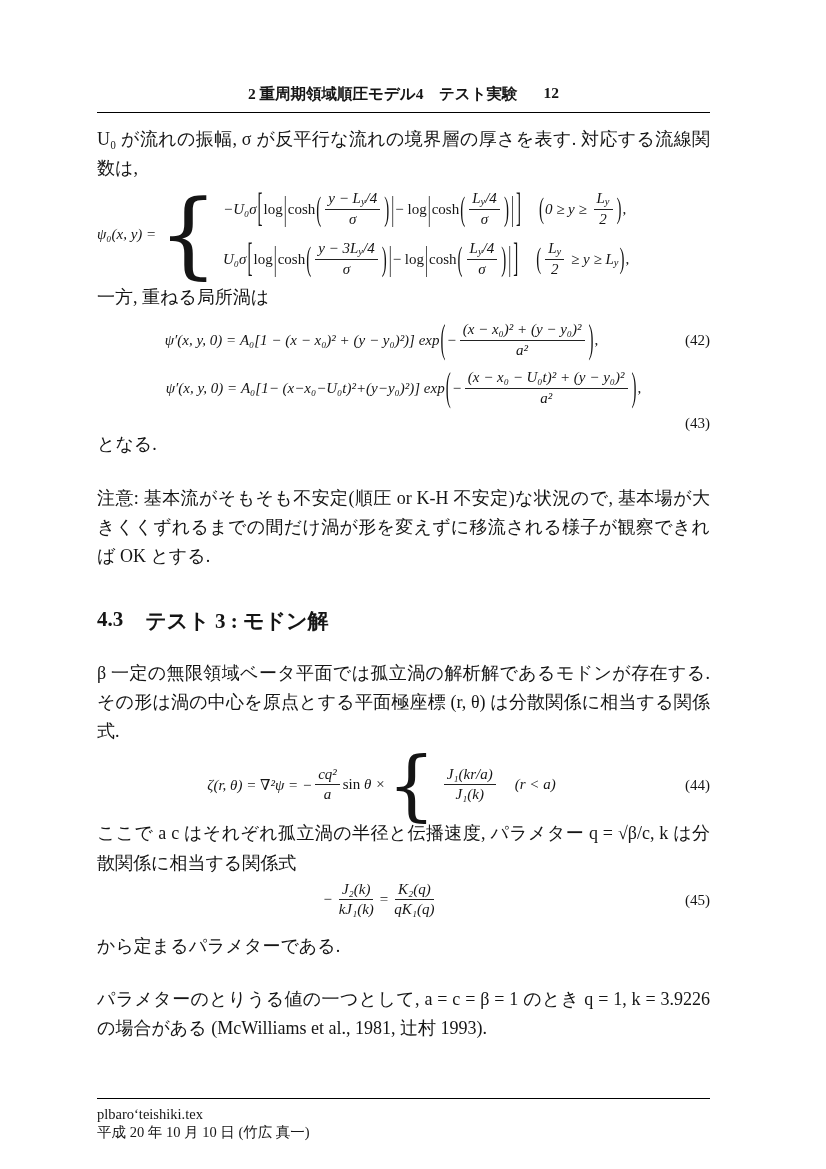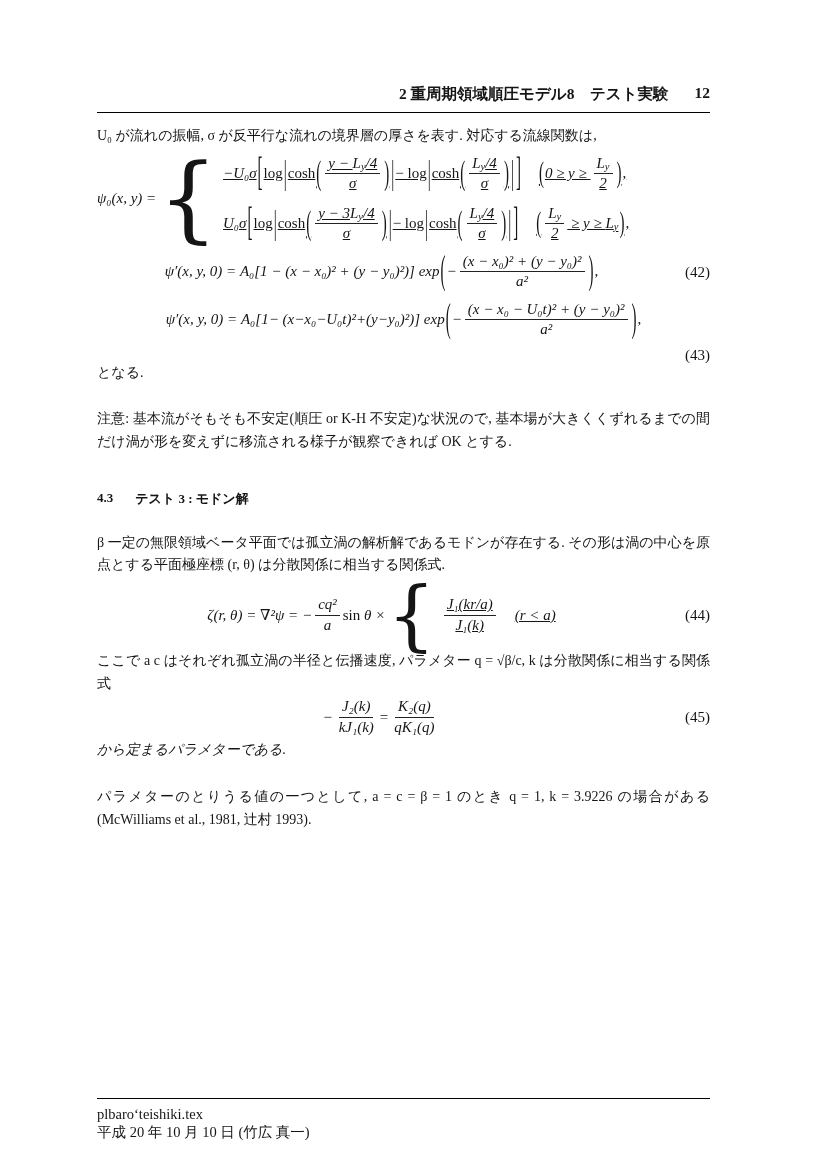--- a/index.html
+++ b/index.html
@@ -1,63 +1,63 @@
 <!DOCTYPE html>
 <html><head>
 <meta charset="utf-8">
 <style>
   html,body{margin:0;padding:0;background:#ffffff;}
   .page{position:relative;width:826px;height:1169px;box-sizing:border-box;
         background:#fff;color:#151515;overflow:hidden;
         padding:84px 116px 0 97px;
         font-family:"Liberation Serif","DejaVu Serif",serif;font-size:15px;}
   
-  .header{display:flex;justify-content:flex-end;align-items:flex-end;
+  .header{display:flex;justify-content:center;align-items:flex-end;
           font-weight:bold;font-size:15.5px;border-bottom:1.5px solid #000;padding-bottom:7px;}
   .hr-group{display:flex;gap:26px;}
   .footer{position:absolute;left:97px;right:116px;top:1098px;border-top:1px solid #000;
           padding-top:7px;display:flex;justify-content:space-between;font-size:14.5px;flex-direction:column;}
   
-  .body-p{margin:0;margin-top:12px;line-height:1.62;text-align:justify;font-size:14px;}
+  .body-p{margin:0;margin-top:12px;line-height:1.62;text-align:justify;font-size:18px;}
   .tight{margin-top:4px;}
   .note{margin-top:24px;}
-  .sec{margin:36px 0 0 0;font-size:13px;font-weight:bold;display:flex;gap:22px;
+  .sec{margin:36px 0 0 0;font-size:21px;font-weight:bold;display:flex;gap:22px;
        font-family:"Liberation Serif","DejaVu Serif",serif;}
   
   .eqwrap{position:relative;display:flex;align-items:center;justify-content:center;margin-top:8px;}
   .eqwrap.left{justify-content:flex-start;}
   .eqrow{display:flex;align-items:center;font-style:italic;flex-wrap:nowrap;}
   .eqrow>span{white-space:pre;}
   .rm{font-style:normal;}
   .frac{display:inline-flex;flex-direction:column;align-items:center;vertical-align:middle;
         line-height:1.3;margin:0 3px;text-align:center;}
   .frac .num{border-bottom:1px solid #222;padding:0 3px;}
   .frac .den{padding:0 3px;}
   .sd{display:inline-block;font-style:normal;transform:scaleY(var(--s,2.1));
       transform-origin:center;padding:0 1px;line-height:1;}
   .caseb{font-style:normal;font-size:94px;line-height:0.8;font-weight:400;margin:0 5px 0 2px;
          font-family:"DejaVu Serif",serif;}
   .caseb.small{font-size:76px;}
   .cases{display:flex;flex-direction:column;gap:10px;}
-  .crow{display:flex;align-items:center;text-decoration:underline;}
+  .crow{display:flex;align-items:center;}
   .cond{margin-left:16px;display:flex;align-items:center;}
   .tag{position:absolute;right:0;top:50%;transform:translateY(-50%);font-style:normal;}
   .tag.low{top:auto;bottom:-2px;transform:none;text-align:center;}
   sub{font-size:10.5px;}
   .Lsy{display:inline-flex;align-items:flex-end;}
 </style>
 </head>
 <body>
 
 <div class="page">
 
   <div class="header">
     <span>2 重周期領域順圧モデル</span>
     <span class="hr-group">
-      <span>8　テスト実験</span>
+      <span>4　テスト実験</span>
       <span>12</span>
     </span>
   </div>
 
   <p class="body-p">U₀ が流れの振幅, σ が反平行な流れの境界層の厚さを表す. 対応する流線関数は,</p>
 
   <div class="eqwrap left" style="margin-top:6px;">
     <span class="eqrow">ψ₀(x, y) =</span>
     <span class="caseb">{</span>
     <div class="cases">
@@ -130,20 +130,21 @@
           </span>
           <span> ≥ y ≥ </span>
           <span class="Lsy"><span>L</span><sub>y</sub></span>
           <span class="sd" style="--s:1.9">)</span>
           <span class="rm">,</span>
         </span>
       </div>
     </div>
   </div>
 
+  <p class="body-p tight">一方, 重ねる局所渦は</p>
 
   <div class="eqwrap" style="padding-right:44px;">
     <div class="eqrow">
       <span>ψ′(x, y, 0) = A₀[1 − (x − x₀)² + (y − y₀)²)] exp</span>
       <span class="sd" style="--s:2.6">(</span>
       <span>−</span>
       <span class="frac">
         <span class="num">(x − x₀)² + (y − y₀)²</span>
         <span class="den">a²</span>
       </span>
@@ -214,21 +215,21 @@
       </span>
       <span class="rm">=</span>
       <span class="frac">
         <span class="num">K₂(q)</span>
         <span class="den">qK₁(q)</span>
       </span>
     </div>
     <span class="tag">(45)</span>
   </div>
 
-  <p class="body-p" style="margin-top:2px;font-style:italic;">から定まるパラメターである.</p>
+  <p class="body-p" style="margin-top:12px;">から定まるパラメターである.</p>
 
 
   <p class="body-p note">パラメターのとりうる値の一つとして, a = c = β = 1 のとき q = 1, k = 3.9226 の場合がある (McWilliams et al., 1981, 辻村 1993).</p>
 
   <div class="footer">
     <span>plbaro‘teishiki.tex</span>
     <span>平成 20 年 10 月 10 日 (竹広 真一)</span>
   </div>
 
 </div>

